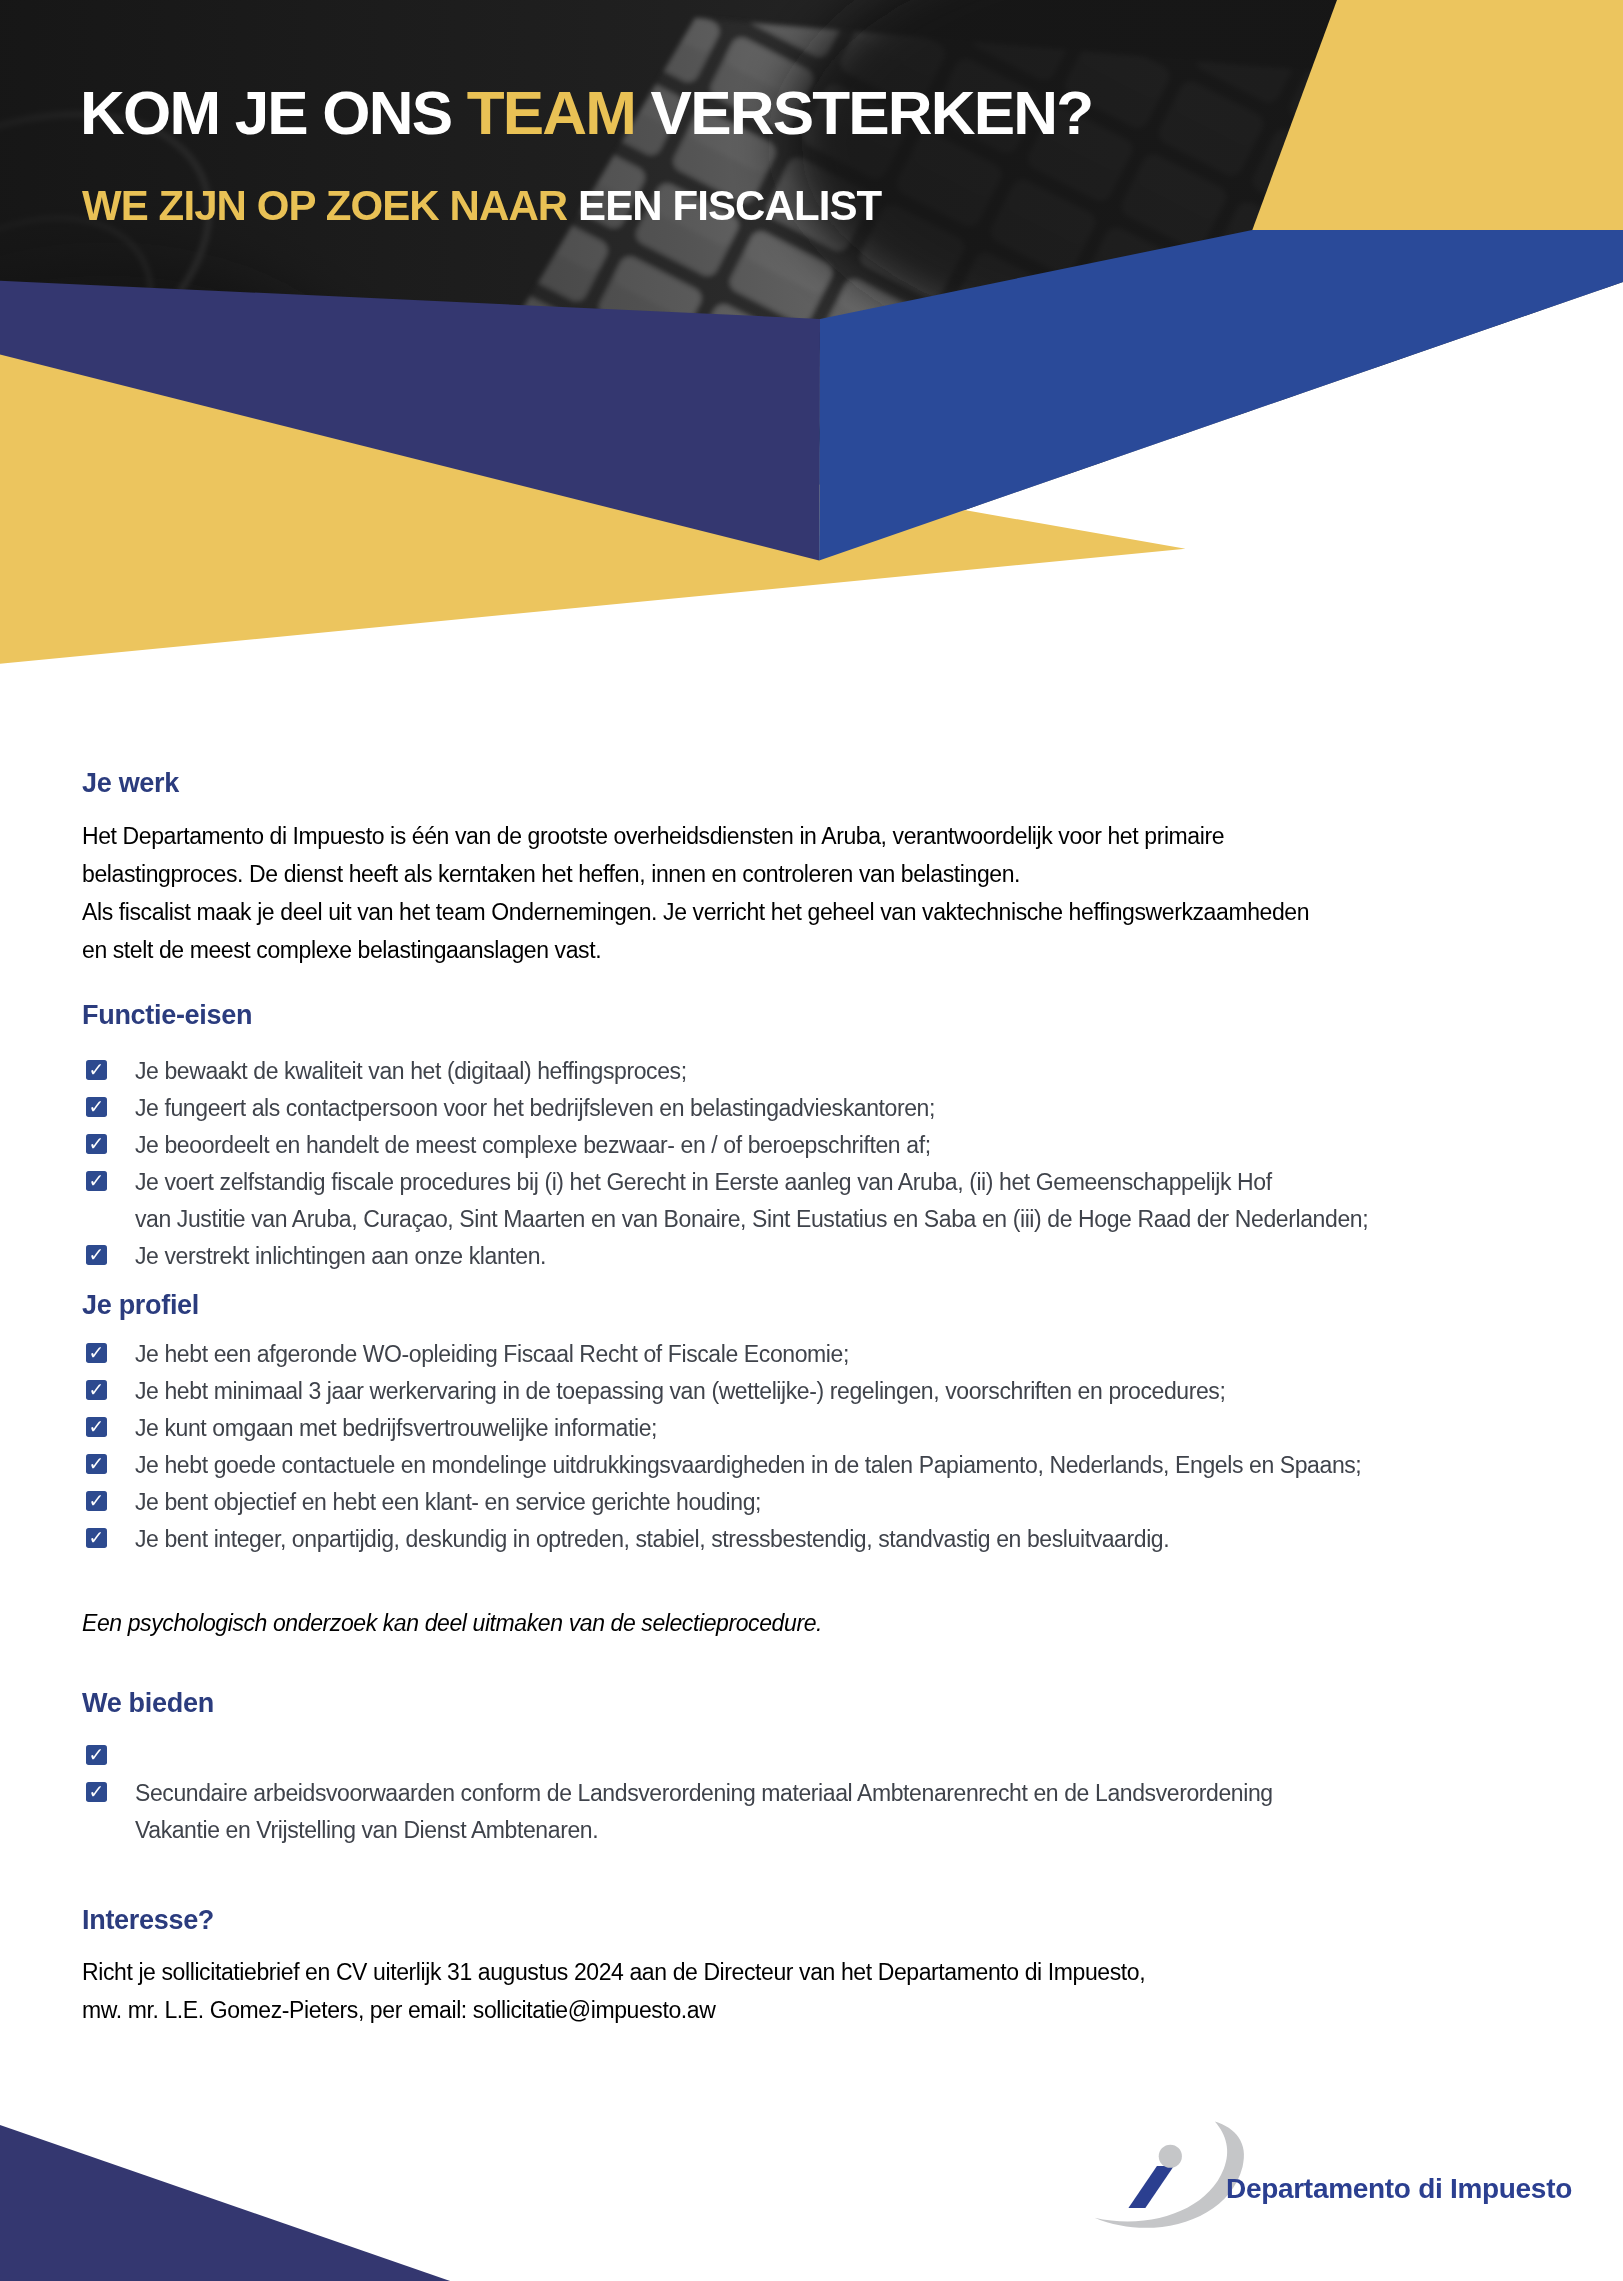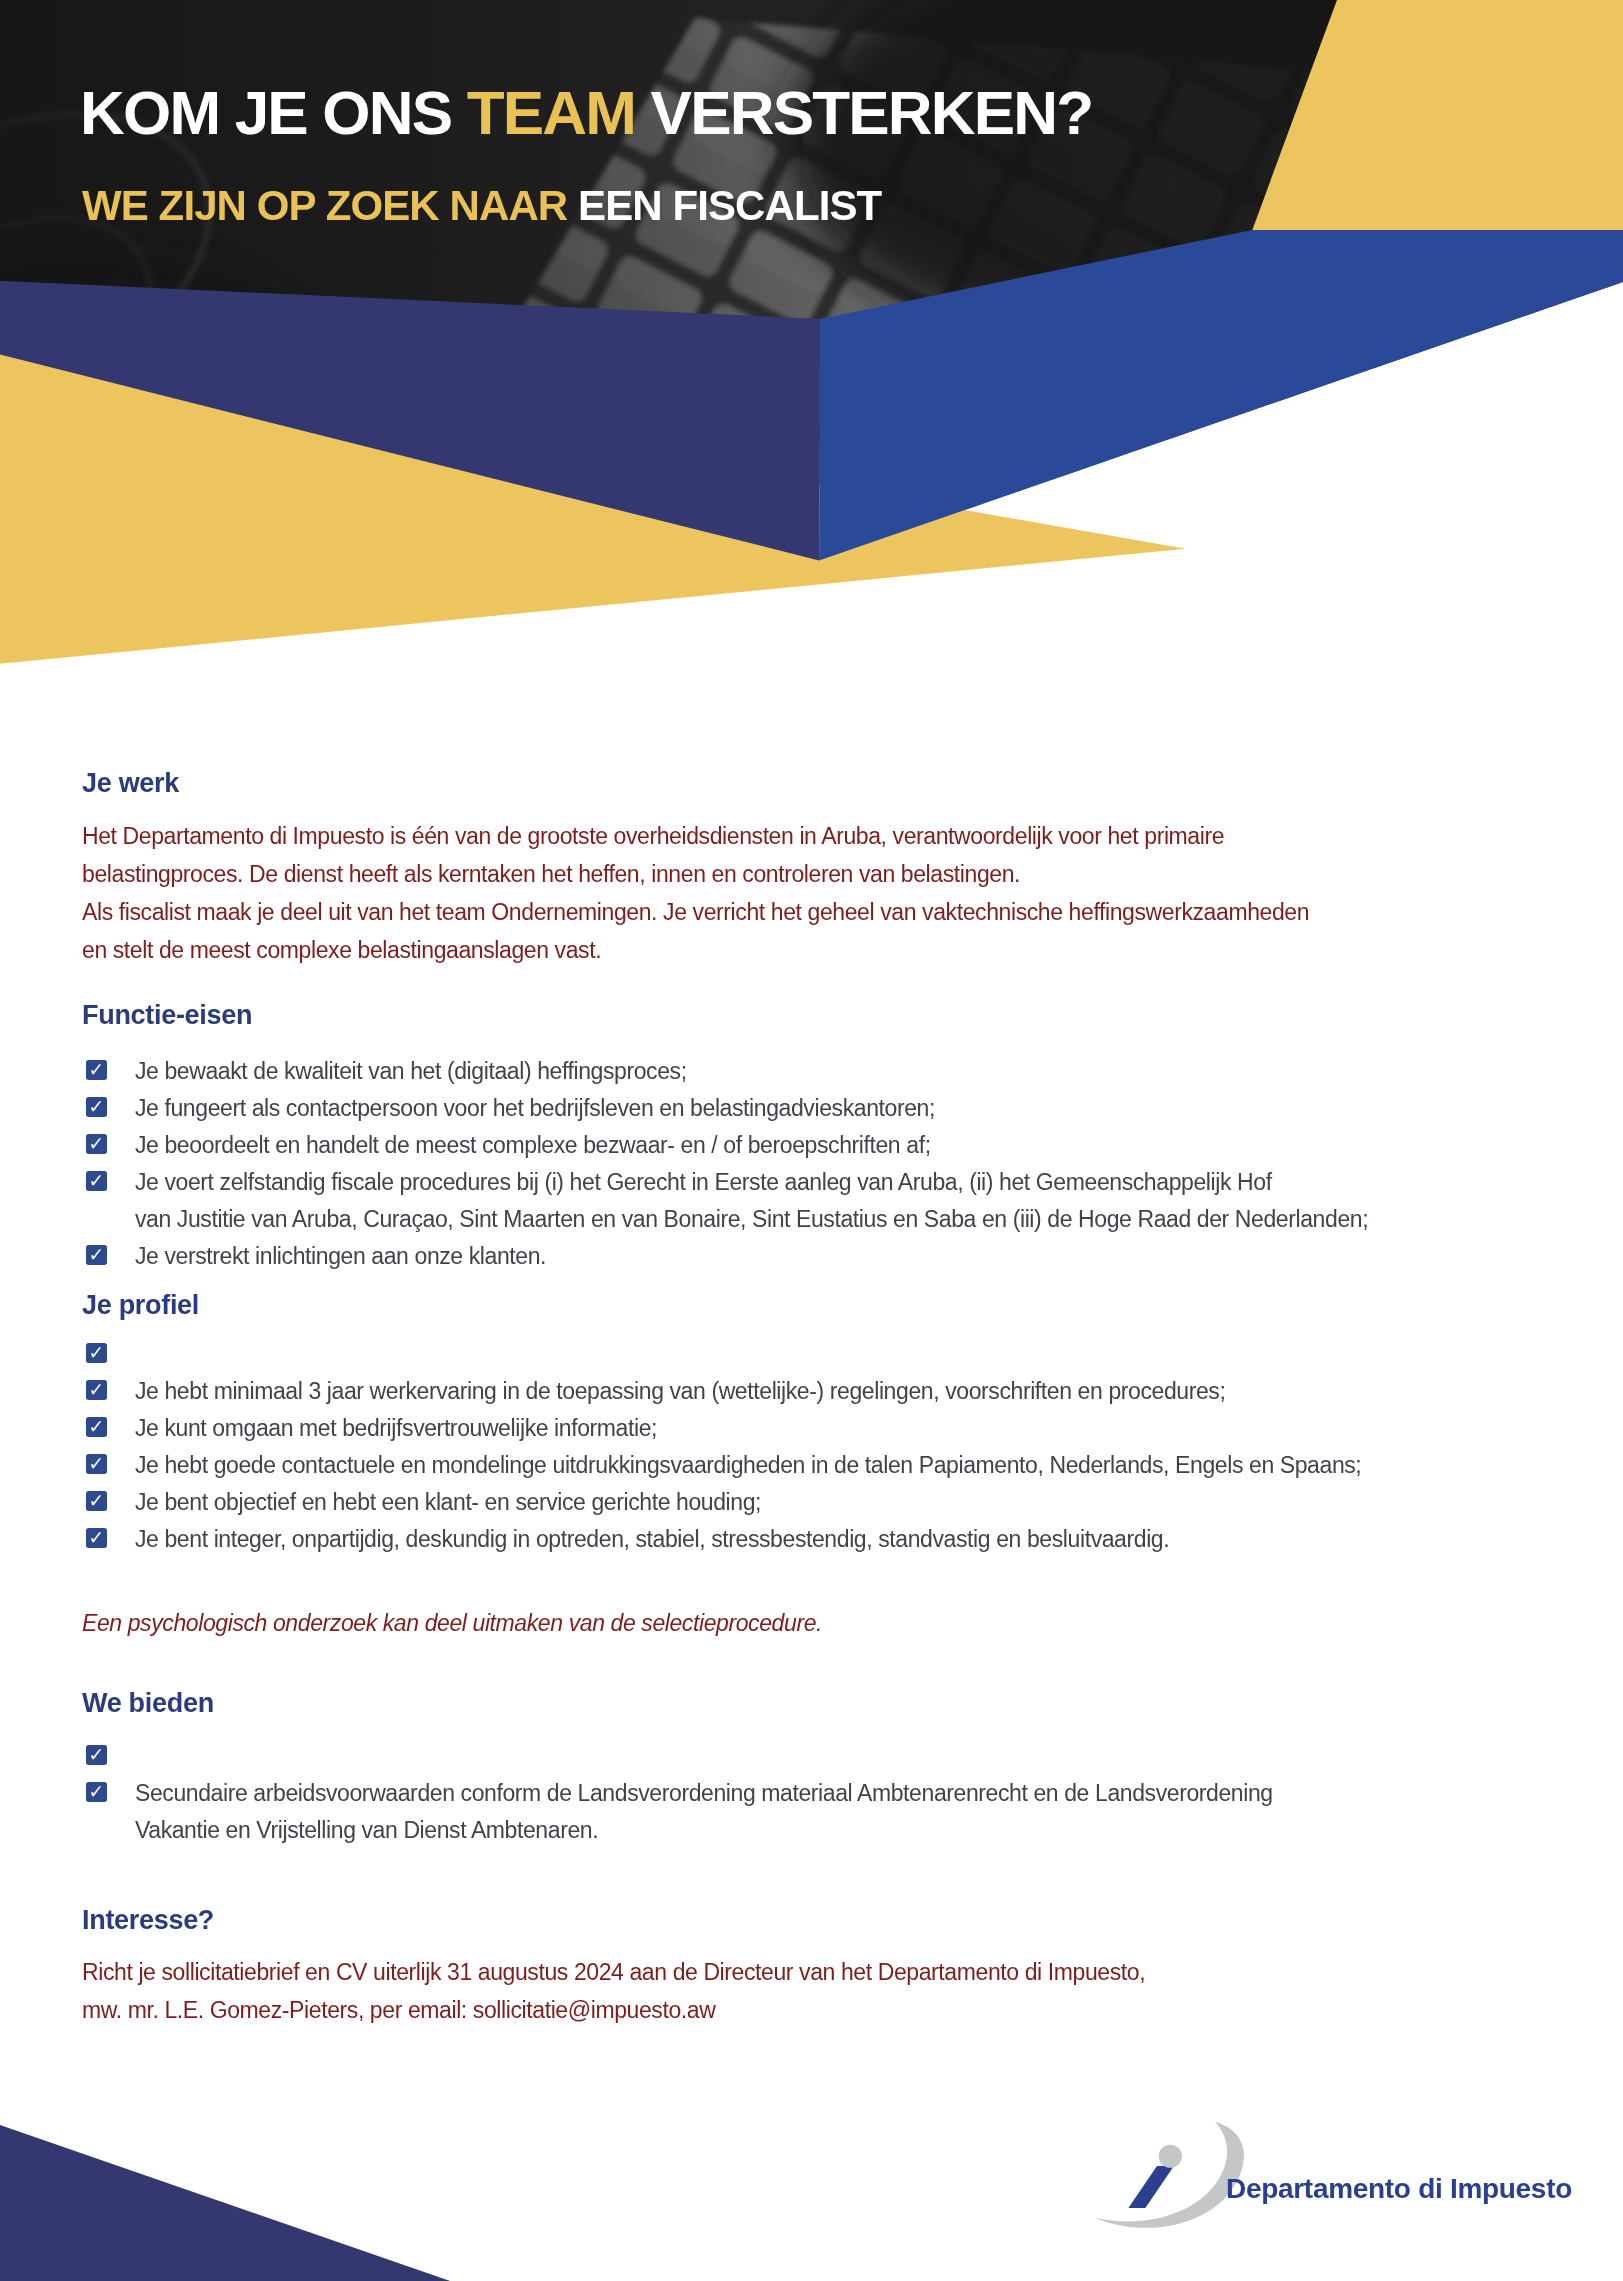--- a/index.html
+++ b/index.html
@@ -12,21 +12,21 @@
             font-size:62px;font-weight:700;letter-spacing:-1.8px;white-space:nowrap;line-height:1;}
   .headline .accent{color:#e9c155;}
   .subhead{position:absolute;left:82px;top:185px;z-index:5;font-size:42px;font-weight:700;
            letter-spacing:-0.9px;white-space:nowrap;line-height:1;}
   .subhead .accent{color:#e9c155;}
   .subhead .rest{color:#ffffff;}
 
   
   .h2{position:absolute;left:82px;z-index:5;font-size:27px;font-weight:700;color:#2b3c7e;
       letter-spacing:-0.3px;white-space:nowrap;}
-  .para{position:absolute;left:82px;z-index:5;color:#7f1d1d;}
+  .para{position:absolute;left:82px;z-index:5;color:#000000;}
   .para .bodyline{font-size:23px;letter-spacing:-0.4px;line-height:38px;white-space:nowrap;}
   .para.italic .bodyline{font-style:italic;}
   .checklist{position:absolute;left:86px;z-index:5;color:#3f434b;}
   .chkline{display:flex;align-items:flex-start;height:37px;font-size:23px;
            letter-spacing:-0.4px;white-space:nowrap;}
   .chkline .txt{line-height:27px;}
   .chkline.cont{padding-left:49px;}
   .chk{flex:0 0 auto;width:20.5px;height:20.5px;margin:1.8px 28.5px 0 0;background:#2d4a8f;
        border-radius:2.7px;color:#ffffff;font-family:"DejaVu Sans", sans-serif;font-size:18.7px;
        line-height:19.6px;text-align:center;overflow:visible;font-weight:700;}
@@ -131,20 +131,21 @@
       <div class="chkline">
         <span class="chk">✓</span>
         <span class="txt">Je verstrekt inlichtingen aan onze klanten.</span>
       </div>
     </div>
 
   <div class="h2" style="top:1290px">Je profiel</div>
   <div class="checklist" style="top:1341px">
       <div class="chkline">
         <span class="chk">✓</span>
+        <span class="txt">Je hebt een afgeronde WO-opleiding Fiscaal Recht of Fiscale Economie;</span>
       </div>
       <div class="chkline">
         <span class="chk">✓</span>
         <span class="txt">Je hebt minimaal 3 jaar werkervaring in de toepassing van (wettelijke-) regelingen, voorschriften en procedures;</span>
       </div>
       <div class="chkline">
         <span class="chk">✓</span>
         <span class="txt">Je kunt omgaan met bedrijfsvertrouwelijke informatie;</span>
       </div>
       <div class="chkline">

